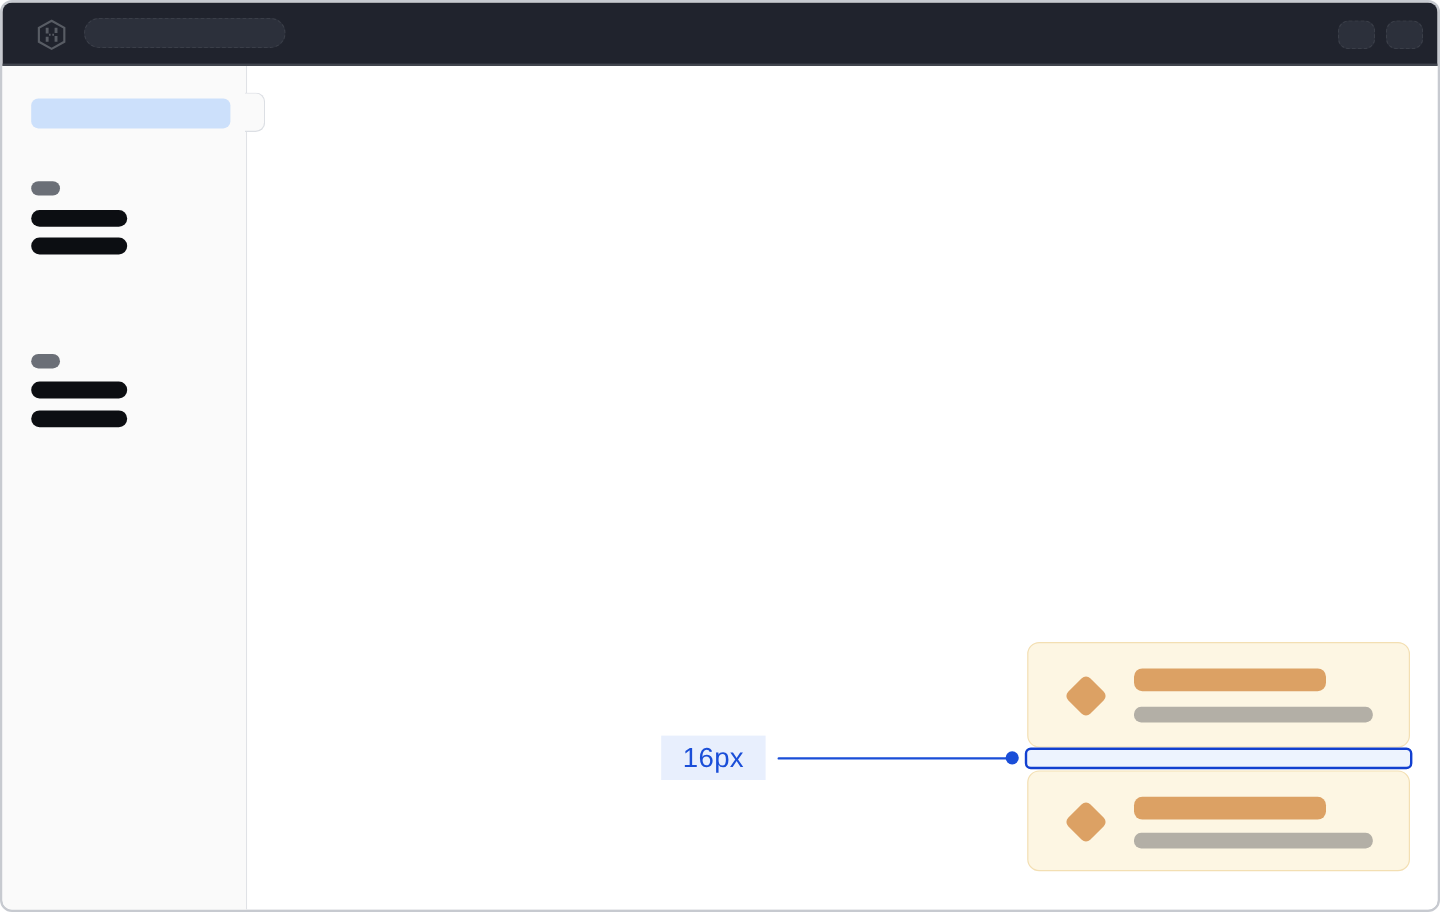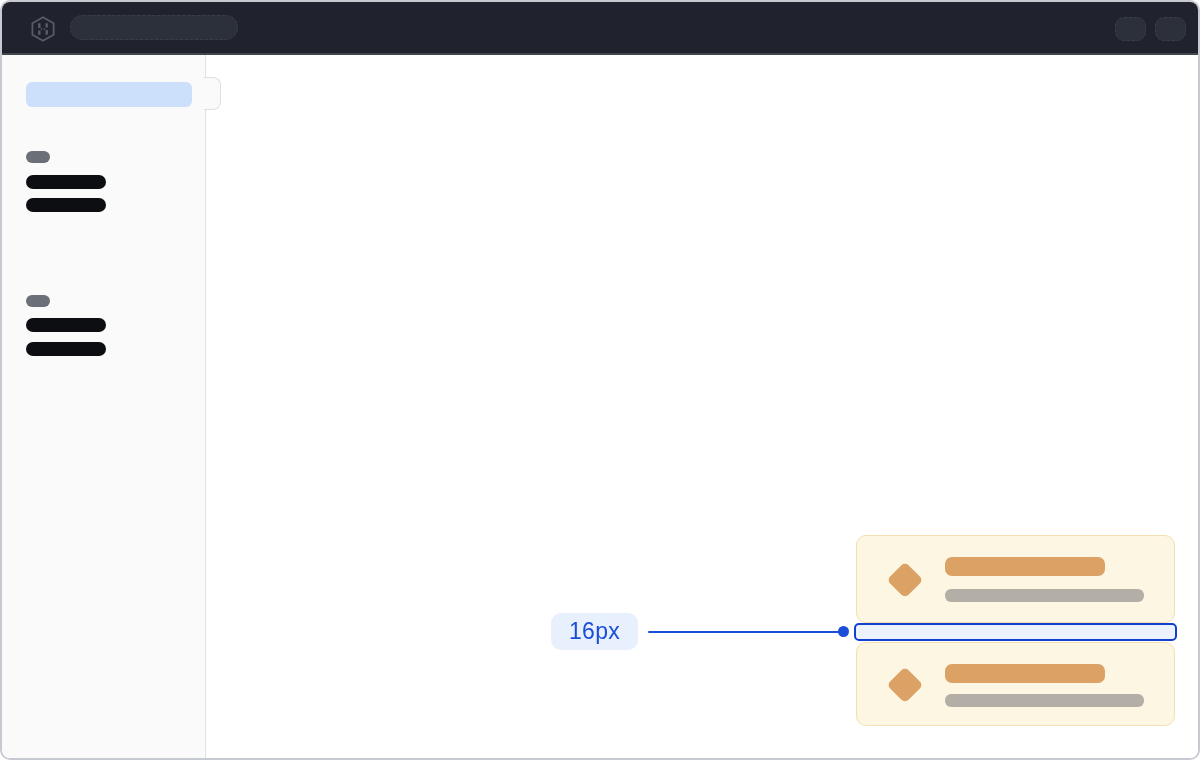--- a/index.html
+++ b/index.html
@@ -93,21 +93,21 @@
   .measure-line {
     position: absolute; left: 646px; top: 629px; width: 192px; height: 2.4px;
     background: var(--blue, #1a4ed8); border-radius: 2px;
   }
   .measure-dot {
     position: absolute; left: 836px; top: 624px; width: 11px; height: 11px;
     background: var(--blue, #1a4ed8); border-radius: 50%;
   }
   .measure-label {
     position: absolute; left: 549px; top: 611px; width: 87px; height: 37px;
-    background: var(--label-bg, #e8effd); border-radius: 10px;
+    background: var(--label-bg, #e8effd); border-radius: 0;
     color: var(--blue, #1a4ed8); font-size: 23px; font-weight: 500;
     display: flex; align-items: center; justify-content: center;
     letter-spacing: 0.3px;
     text-align: center;
   }
 </style>
 </head>
 <body>
 
 <div class="window">

